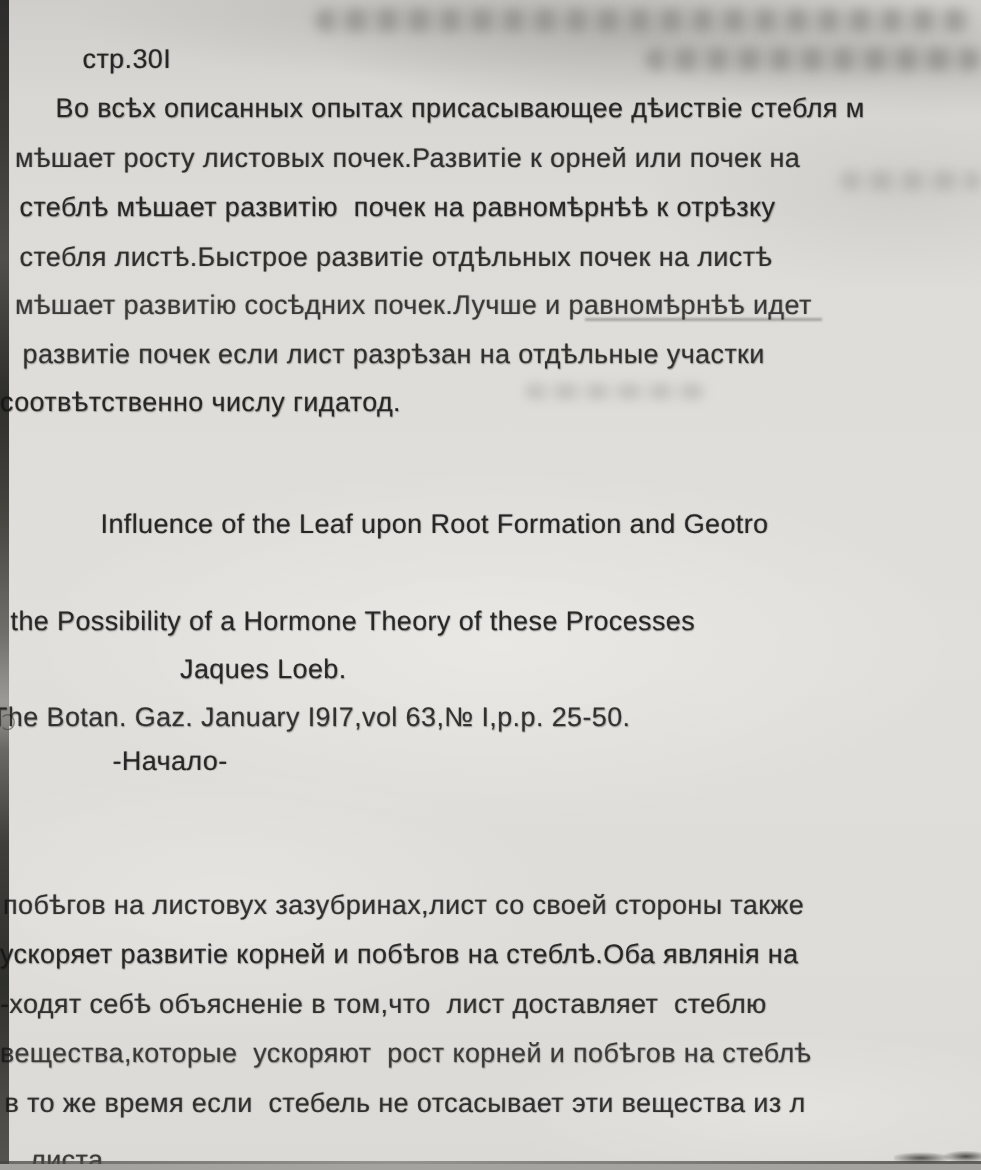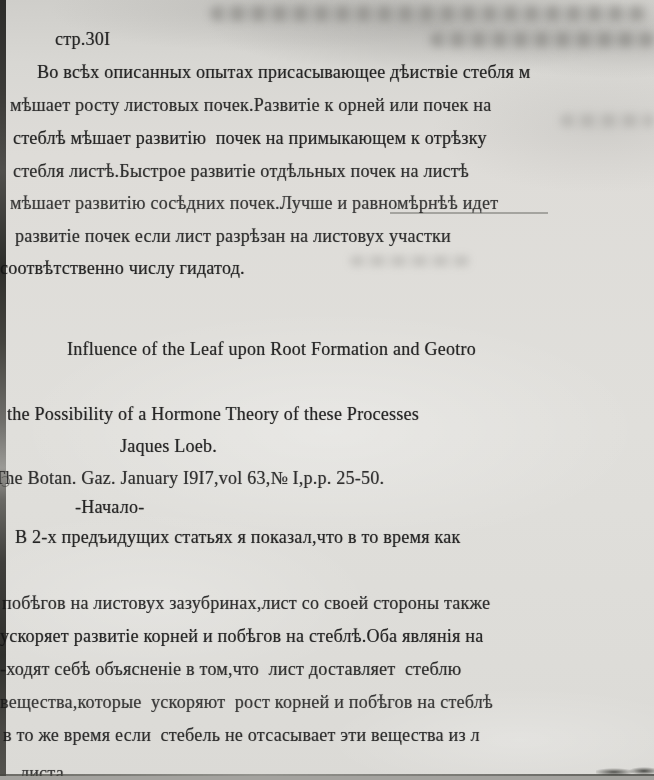--- a/index.html
+++ b/index.html
@@ -1,20 +1,20 @@
 <!DOCTYPE html>
 <html><head>
 <meta charset="utf-8">
 <style>
   html,body{margin:0;padding:0;background:#8f8e8a;}
   .scan{
     position:relative;
     width:654px;height:780px;
     overflow:hidden;
-    font-family:Liberation Serif, serif;
+    font-family:Liberation Sans, sans-serif;
     background:
       radial-gradient(ellipse 320px 70px at 430px 25px, rgba(150,149,146,.45), transparent 70%),
       radial-gradient(ellipse 260px 55px at 620px 40px, rgba(155,154,151,.40), transparent 70%),
       radial-gradient(ellipse 300px 60px at 260px 10px, rgba(160,159,156,.30), transparent 70%),
       radial-gradient(ellipse 240px 90px at 600px 130px, rgba(170,169,166,.25), transparent 70%),
       radial-gradient(ellipse 420px 160px at 330px 430px, rgba(255,255,255,.28), transparent 75%),
       radial-gradient(ellipse 300px 120px at 150px 600px, rgba(255,255,255,.20), transparent 75%),
       radial-gradient(ellipse 260px 70px at 520px 740px, rgba(255,255,255,.22), transparent 75%),
       linear-gradient(180deg,#cfceca 0%,#d8d7d3 8%,#dedcd8 20%,#e0dfdb 55%,#dddcd8 85%,#dbdad6 100%);
   }
@@ -81,34 +81,33 @@
   <div class="smudge" style="left:430px;top:32px;width:224px;height:15px"></div>
   <div class="smudge weak" style="left:560px;top:114px;width:94px;height:13px"></div>
   <div class="smudge weak" style="left:350px;top:256px;width:120px;height:10px"></div>
   <div class="artifact-underline" style="left:390px;top:212px;width:158px"></div>
   <div class="stray-ring" style="left:0px;top:476px"></div>
 
   <div class="line f1" style="left:55px;top:28px">стр.30I</div>
 
   <div class="line f1" style="left:37px;top:61px">Во всѣх описанных опытах присасывающее дѣиствіе стебля м</div>
   <div class="line f3" style="left:10px;top:94px">мѣшает росту листовых почек.Развитіе к орней или почек на</div>
-  <div class="line f1" style="left:13px;top:127px">стеблѣ мѣшает развитію  почек на примыкающем к отрѣзку</div>
+  <div class="line f1" style="left:13px;top:127px">стеблѣ мѣшает развитію  почек на равномѣрнѣѣ к отрѣзку</div>
   <div class="line f3" style="left:13px;top:160px">стебля листѣ.Быстрое развитіе отдѣльных почек на листѣ</div>
   <div class="line f2" style="left:10px;top:192px">мѣшает развитію сосѣдних почек.Лучше и равномѣрнѣѣ идет</div>
-  <div class="line f3" style="left:15px;top:225px">развитіе почек если лист разрѣзан на листовух участки</div>
+  <div class="line f3" style="left:15px;top:225px">развитіе почек если лист разрѣзан на отдѣльные участки</div>
   <div class="line f1" style="left:0px;top:257px">соотвѣтственно числу гидатод.</div>
 
   <div class="line f1" style="left:67px;top:338px">Influence of the Leaf upon Root Formation and Geotro</div>
   <div class="line f1" style="left:7px;top:403px">the Possibility of a Hormone Theory of these Processes</div>
 
   <div class="line f1" style="left:120px;top:435px">Jaques Loeb.</div>
   <div class="line f3" style="left:-6px;top:467px">The Botan. Gaz. January I9I7,vol 63,№ I,p.p. 25-50.</div>
   <div class="line f1" style="left:75px;top:496px">-Начало-</div>
 
-  <div class="line f1" style="left:15px;top:526px">В 2-х предъидущих статьях я показал,что в то время как</div>
   <div class="line f1" style="left:0px;top:625px">ускоряет развитіе корней и побѣгов на стеблѣ.Оба являнія на</div>
   <div class="line f3" style="left:2px;top:592px">побѣгов на листовух зазубринах,лист со своей стороны также</div>
   <div class="line f3" style="left:0px;top:658px">-ходят себѣ объясненіе в том,что  лист доставляет  стеблю</div>
   <div class="line f2" style="left:0px;top:691px">вещества,которые  ускоряют  рост корней и побѣгов на стеблѣ</div>
   <div class="line f3" style="left:3px;top:724px">в то же время если  стебель не отсасывает эти вещества из л</div>
 
   <div class="line f2" style="left:20px;top:762px">листа</div>
 
   <div class="bottom-edge-line"></div>
   <div class="below-page-band"></div>

